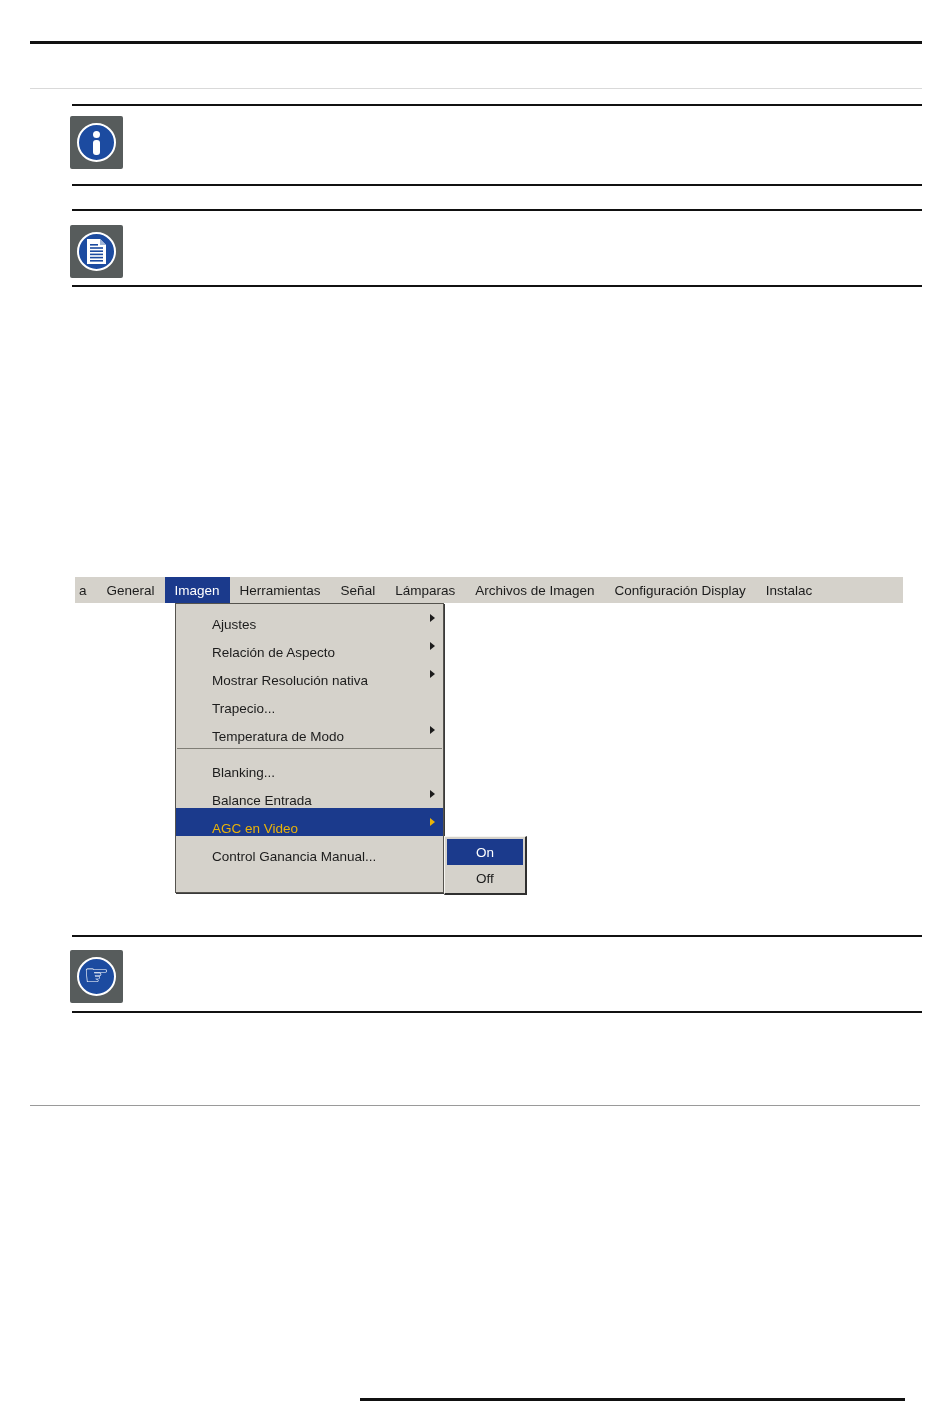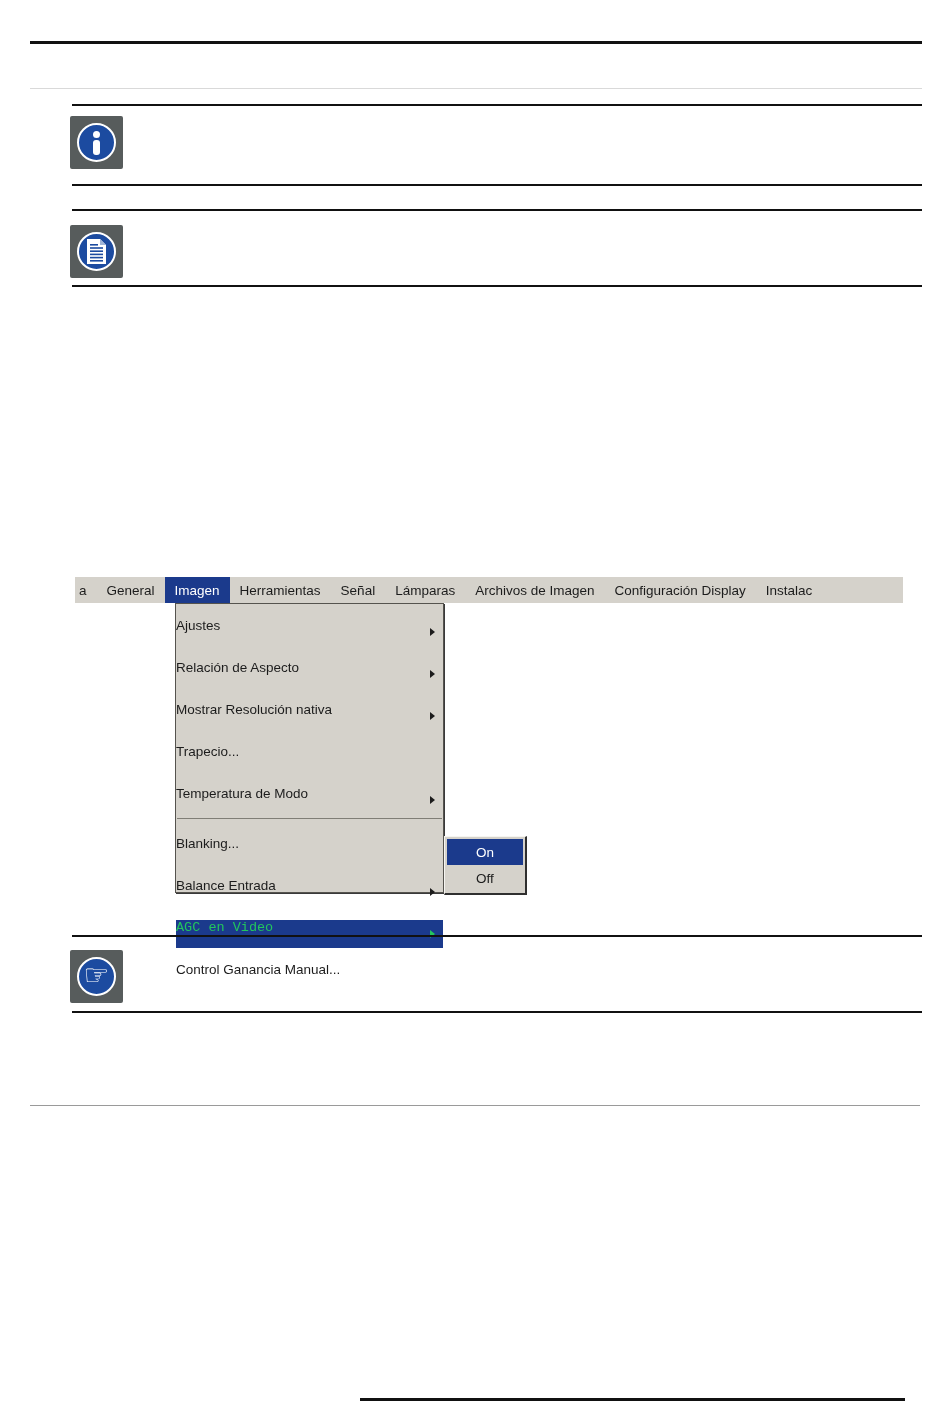--- a/index.html
+++ b/index.html
@@ -68,27 +68,26 @@
     position:absolute;left:175px;top:603px;width:269px;height:290px;
     background:var(--menu-bg,#d5d2cb);
     border:1px solid #55534e;
     box-shadow:1px 1px 0 #3a3a3a;
     box-sizing:border-box;
     display:flex;flex-direction:column;
     font-size:13.5px;color:#1c1c1c;
   }
   .menu-item{
     height:28px;flex:0 0 28px;
-    display:flex;align-items:flex-start;
-    position:relative;
+    display:flex;align-items:flex-end;
+    padding-left:36px;position:relative;
     cursor:default;
-    margin-top:14px;
   }
   .menu-item.highlighted{
-    background:var(--menu-highlight,#1b3a8c);color:#22c55e;font-family:Liberation Mono, monospace;
+    background:var(--menu-highlight,#1b3a8c);color:#eab308;
   }
   .arrow{
     position:absolute;right:8px;top:50%;transform:translateY(-50%);
     width:0;height:0;
     border-left:5px solid currentColor;
     border-top:4px solid transparent;
     border-bottom:4px solid transparent;
   }
   .menu-separator{
     height:8px;flex:0 0 8px;

